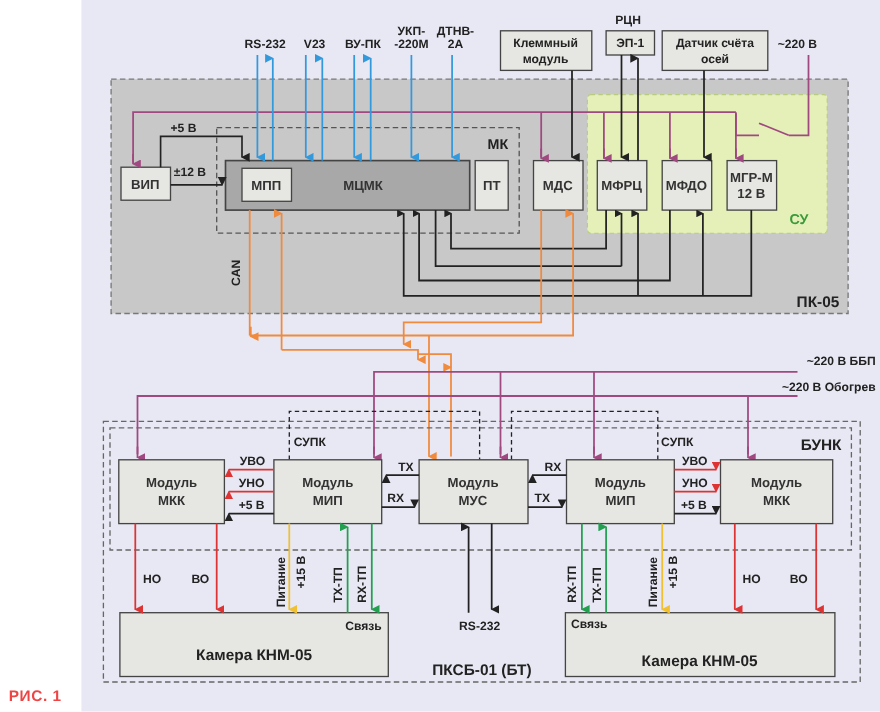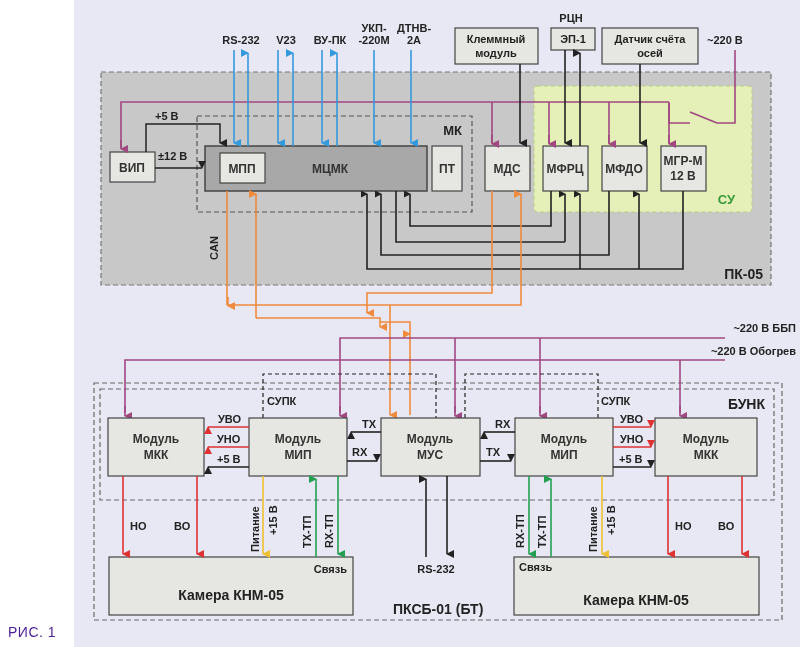--- a/index.html
+++ b/index.html
@@ -1,18 +1,18 @@
 <!DOCTYPE html>
 <html><head>
 <meta charset="utf-8">
 <style>
   html,body{margin:0;padding:0;background:#ffffff;}
   body{width:800px;height:647px;position:relative;overflow:hidden;font-family:"Liberation Sans",sans-serif;}
   #canvas{position:absolute;left:0;top:0;width:800px;height:647px;}
-  .fig-caption{position:absolute;left:8px;top:624px;font-size:14px;color:#4c1d95;font-family:"Liberation Sans",sans-serif;letter-spacing:0.5px;}
+  .fig-caption{position:absolute;left:8px;top:624px;font-size:14px;color:#ef4444;font-family:"Liberation Sans",sans-serif;letter-spacing:0.5px;font-weight:bold;}
   svg text{font-family:"Liberation Sans",sans-serif;}
   .lbl{font-size:11px;font-weight:bold;fill:#222;}
   .box-lbl{font-size:12px;font-weight:bold;fill:#333;}
   .big-lbl{font-size:14px;font-weight:bold;fill:#222;}
 </style>
 </head>
 <body>
 
 <svg id="canvas" viewBox="0 0 800 647" xmlns="http://www.w3.org/2000/svg">
   <defs>

